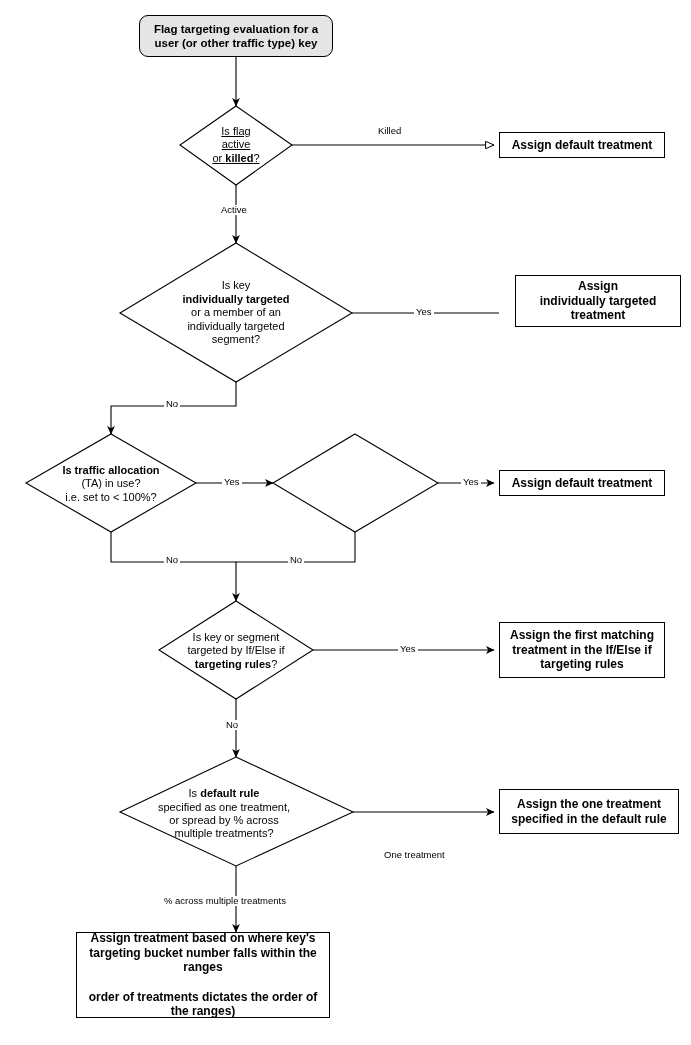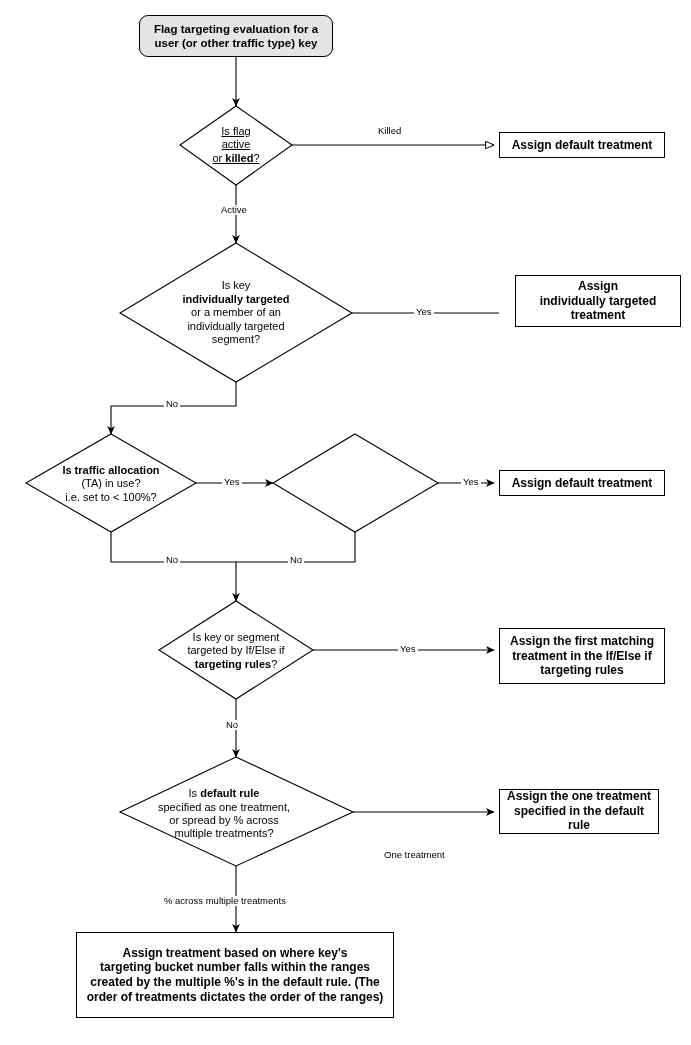--- a/index.html
+++ b/index.html
@@ -184,40 +184,40 @@
       <span>treatment</span>
     </div>
   </div>
 
   <div class="node box" style="left:499px; top:470px; width:166px; height:26px;">
     <div class="inner">
       <span>Assign default treatment</span>
     </div>
   </div>
 
-  <div class="node box" style="left:499px; top:622px; width:166px; height:56px;margin-top:6px;">
+  <div class="node box" style="left:499px; top:622px; width:166px; height:56px;">
     <div class="inner">
       <span>Assign the first matching</span><br>
       <span>treatment in the If/Else if</span><br>
       <span>targeting rules</span>
     </div>
   </div>
 
-  <div class="node box" style="left:499px; top:789px; width:160px; height:45px;align-items:flex-end;">
+  <div class="node box" style="left:499px; top:789px; width:180px; height:45px;">
     <div class="inner">
       <span>Assign the one treatment</span><br>
       <span>specified in the default rule</span>
     </div>
   </div>
 
-  <div class="node box" style="left:76px; top:932px; width:318px; height:86px;">
+  <div class="node box" style="left:76px; top:932px; width:254px; height:86px;">
     <div class="inner">
       <span>Assign treatment based on where key's</span><br>
       <span>targeting bucket number falls within the ranges</span><br>
-      <span>created by the multiple %'s in the default rule. (The</span><br>
+      <br>
       <span>order of treatments dictates the order of the ranges)</span>
     </div>
   </div>
 
   <div class="edge-label" style="left:376px; top:126px;">Killed</div>
 
   <div class="edge-label" style="left:219px; top:205px;">Active</div>
 
   <div class="edge-label" style="left:414px; top:307px;">Yes</div>
 

